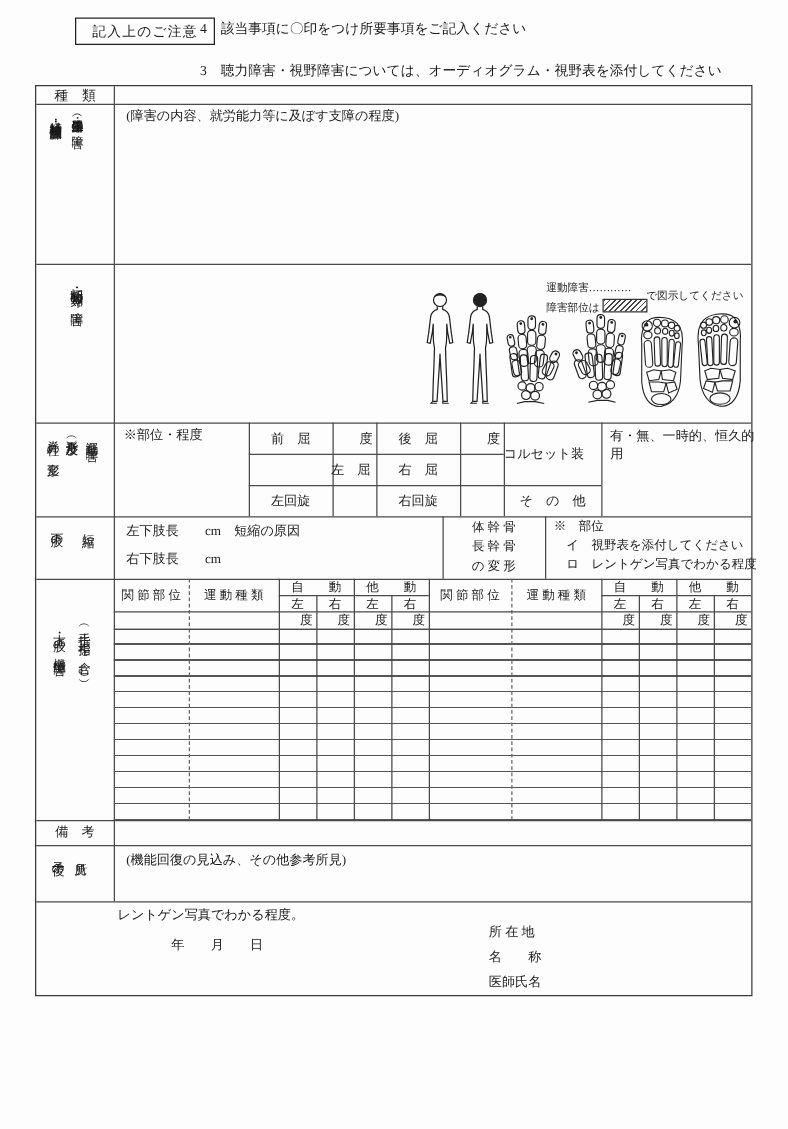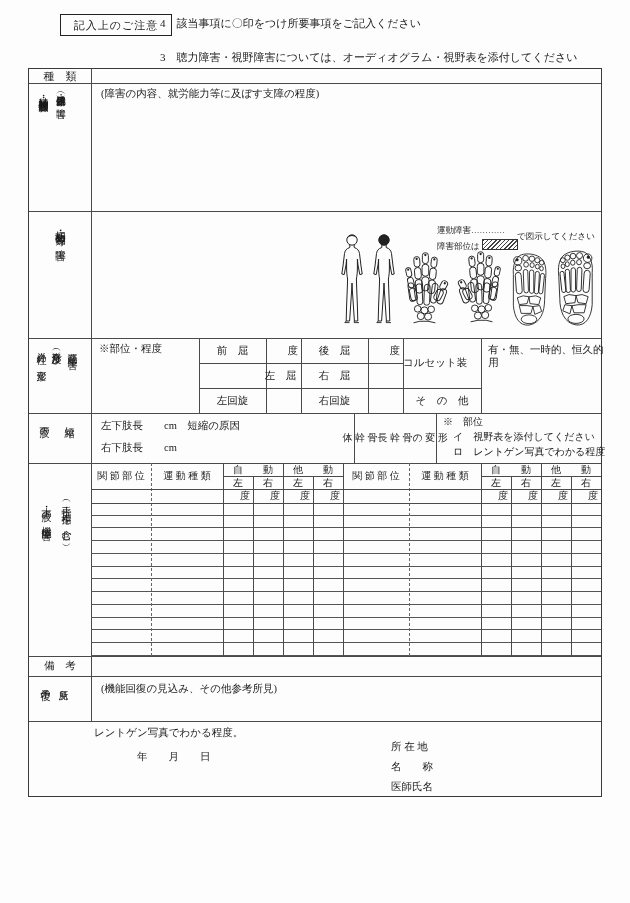--- a/index.html
+++ b/index.html
@@ -110,21 +110,21 @@
     </div>
     <div class="c" style="left:374px;top:319px;width:78px;height:25px;">そ　の　他</div>
     <div class="t" style="left:459px;top:275px;">有・無、一時的、恒久的</div>
 
     <span class="v" style="left:8px;top:350px;height:40px;letter-spacing:1px;">下肢の</span>
     <span class="v" style="left:33px;top:350px;height:30px;letter-spacing:1px;">短縮</span>
     <i class="vl" style="left:325px;top:344px;height:50px"></i>
     <i class="vl" style="left:407px;top:344px;height:50px"></i>
     <div class="t" style="left:72px;top:351px;">左下肢長　　cm　短縮の原因</div>
     <div class="t" style="left:72px;top:373px;">右下肢長　　cm</div>
-    <div class="c" style="left:325px;top:344px;width:82px;height:50px;flex-direction:row;font-size:10px;line-height:15.5px;">
+    <div class="c" style="left:325px;top:344px;width:82px;height:50px;flex-direction:column;font-size:10px;line-height:15.5px;">
       <span>体 幹 骨</span>
       <span>長 幹 骨</span>
       <span>の 変 形</span>
     </div>
     <div class="t" style="left:414px;top:347px;font-size:10px;">※　部位</div>
     <div class="t" style="left:424px;top:362px;font-size:10px;">イ　視野表を添付してください</div>
     <div class="t" style="left:424px;top:377px;font-size:10px;">ロ　レントゲン写真でわかる程度</div>
 
     <span class="v" style="left:10px;top:430px;height:120px;letter-spacing:1.5px;">上・下肢の機能障害</span>
     <span class="v" style="left:30px;top:427px;height:142px;letter-spacing:2px;">（手指・足指を含む）</span>

